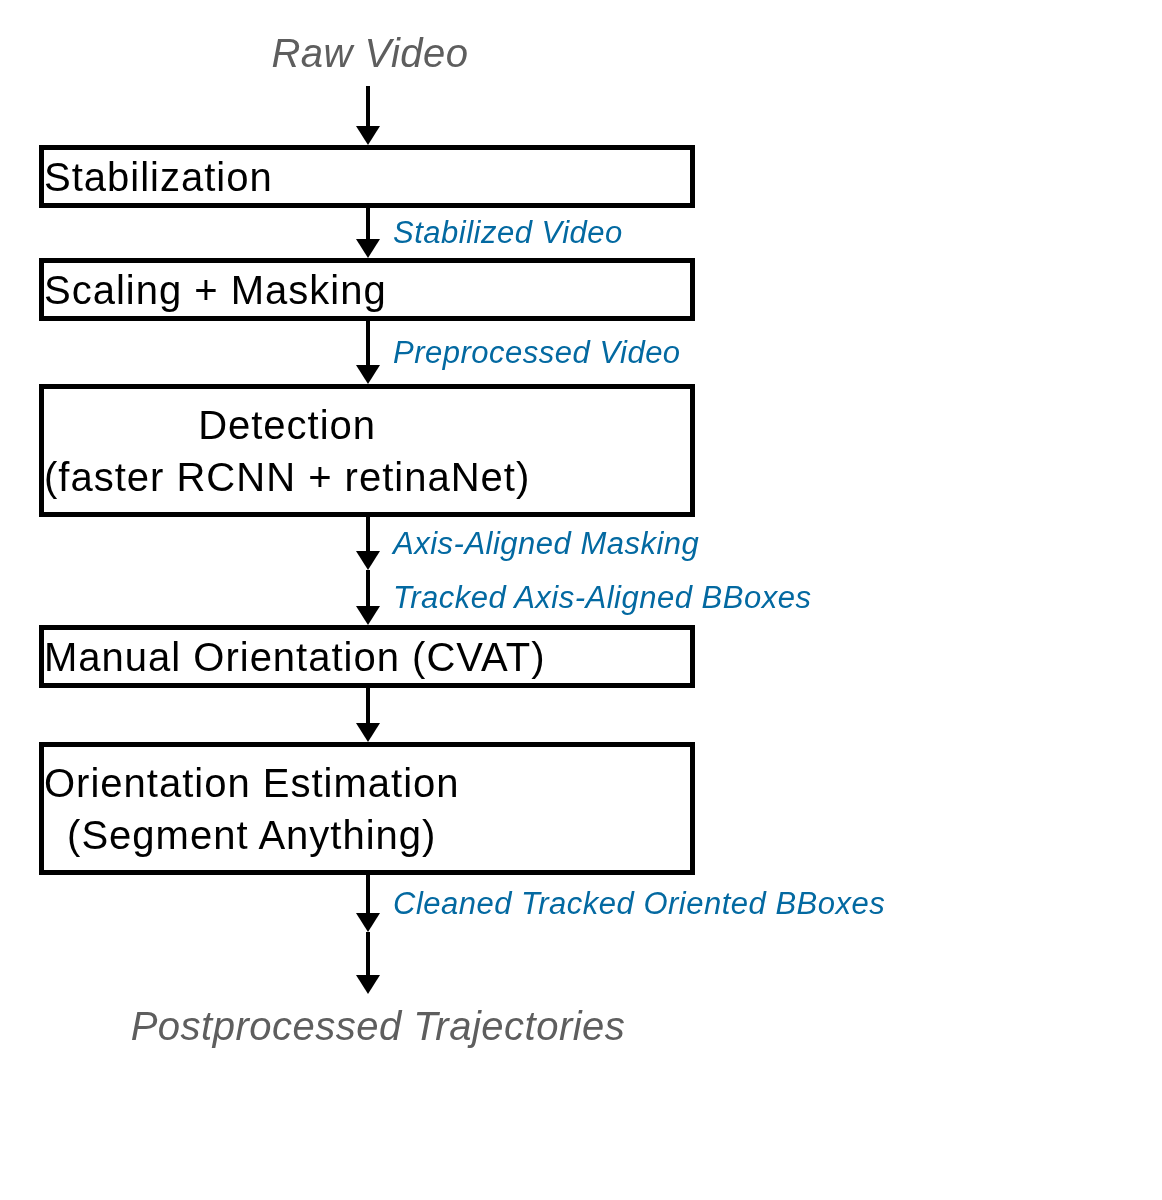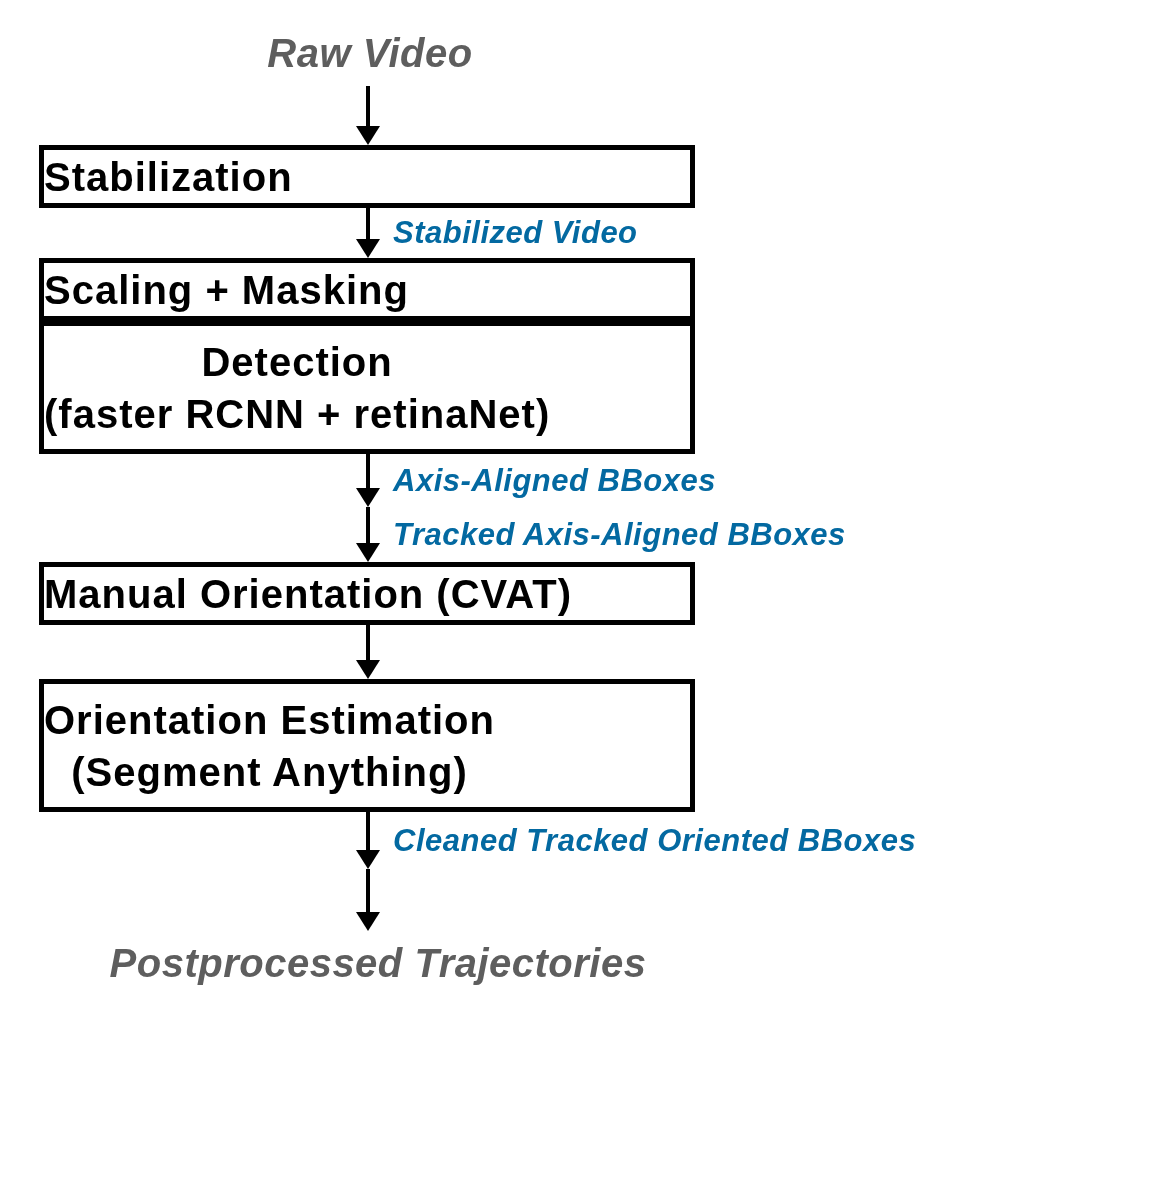--- a/index.html
+++ b/index.html
@@ -4,21 +4,21 @@
 <style>
   html, body { margin: 0; padding: 0; background: #ffffff; }
   .canvas {
     position: relative;
     width: 1162px;
     height: 1200px;
     background: #ffffff;
     font-family: "Liberation Sans", sans-serif;
     overflow: hidden;
   }
-  .row { position: relative; width: 100%; font-weight: bold; }
+  .row { position: relative; width: 100%; }
 
   
   .stage-box {
     position: absolute;
     left: 39px;
     top: 0;
     width: 656px;
     height: 100%;
     box-sizing: border-box;
     border: 5px solid #000000;
@@ -110,32 +110,37 @@
     <div class="head"></div>
     <div class="edge-label">Stabilized Video</div>
   </div>
 
   <div class="row box-row" style="height:63px">
     <div class="stage-box">
       <span class="stage-label">Scaling + Masking</span>
     </div>
   </div>
 
+  <div class="row arrow-row" style="height:63px">
+    <div class="shaft"></div>
+    <div class="head"></div>
+    <div class="edge-label">Preprocessed Video</div>
+  </div>
 
   <div class="row box-row" style="height:133px">
     <div class="stage-box">
       <span class="stage-label">Detection
 (faster RCNN + retinaNet)</span>
     </div>
   </div>
 
   <div class="row arrow-row" style="height:53px">
     <div class="shaft"></div>
     <div class="head"></div>
-    <div class="edge-label">Axis-Aligned BBoxes</div>
+    <div class="edge-label">Axis-Aligned Masking</div>
   </div>
 
 
   <div class="row arrow-row" style="height:55px">
     <div class="shaft"></div>
     <div class="head"></div>
     <div class="edge-label">Tracked Axis-Aligned BBoxes</div>
   </div>
 
   <div class="row box-row" style="height:63px">

